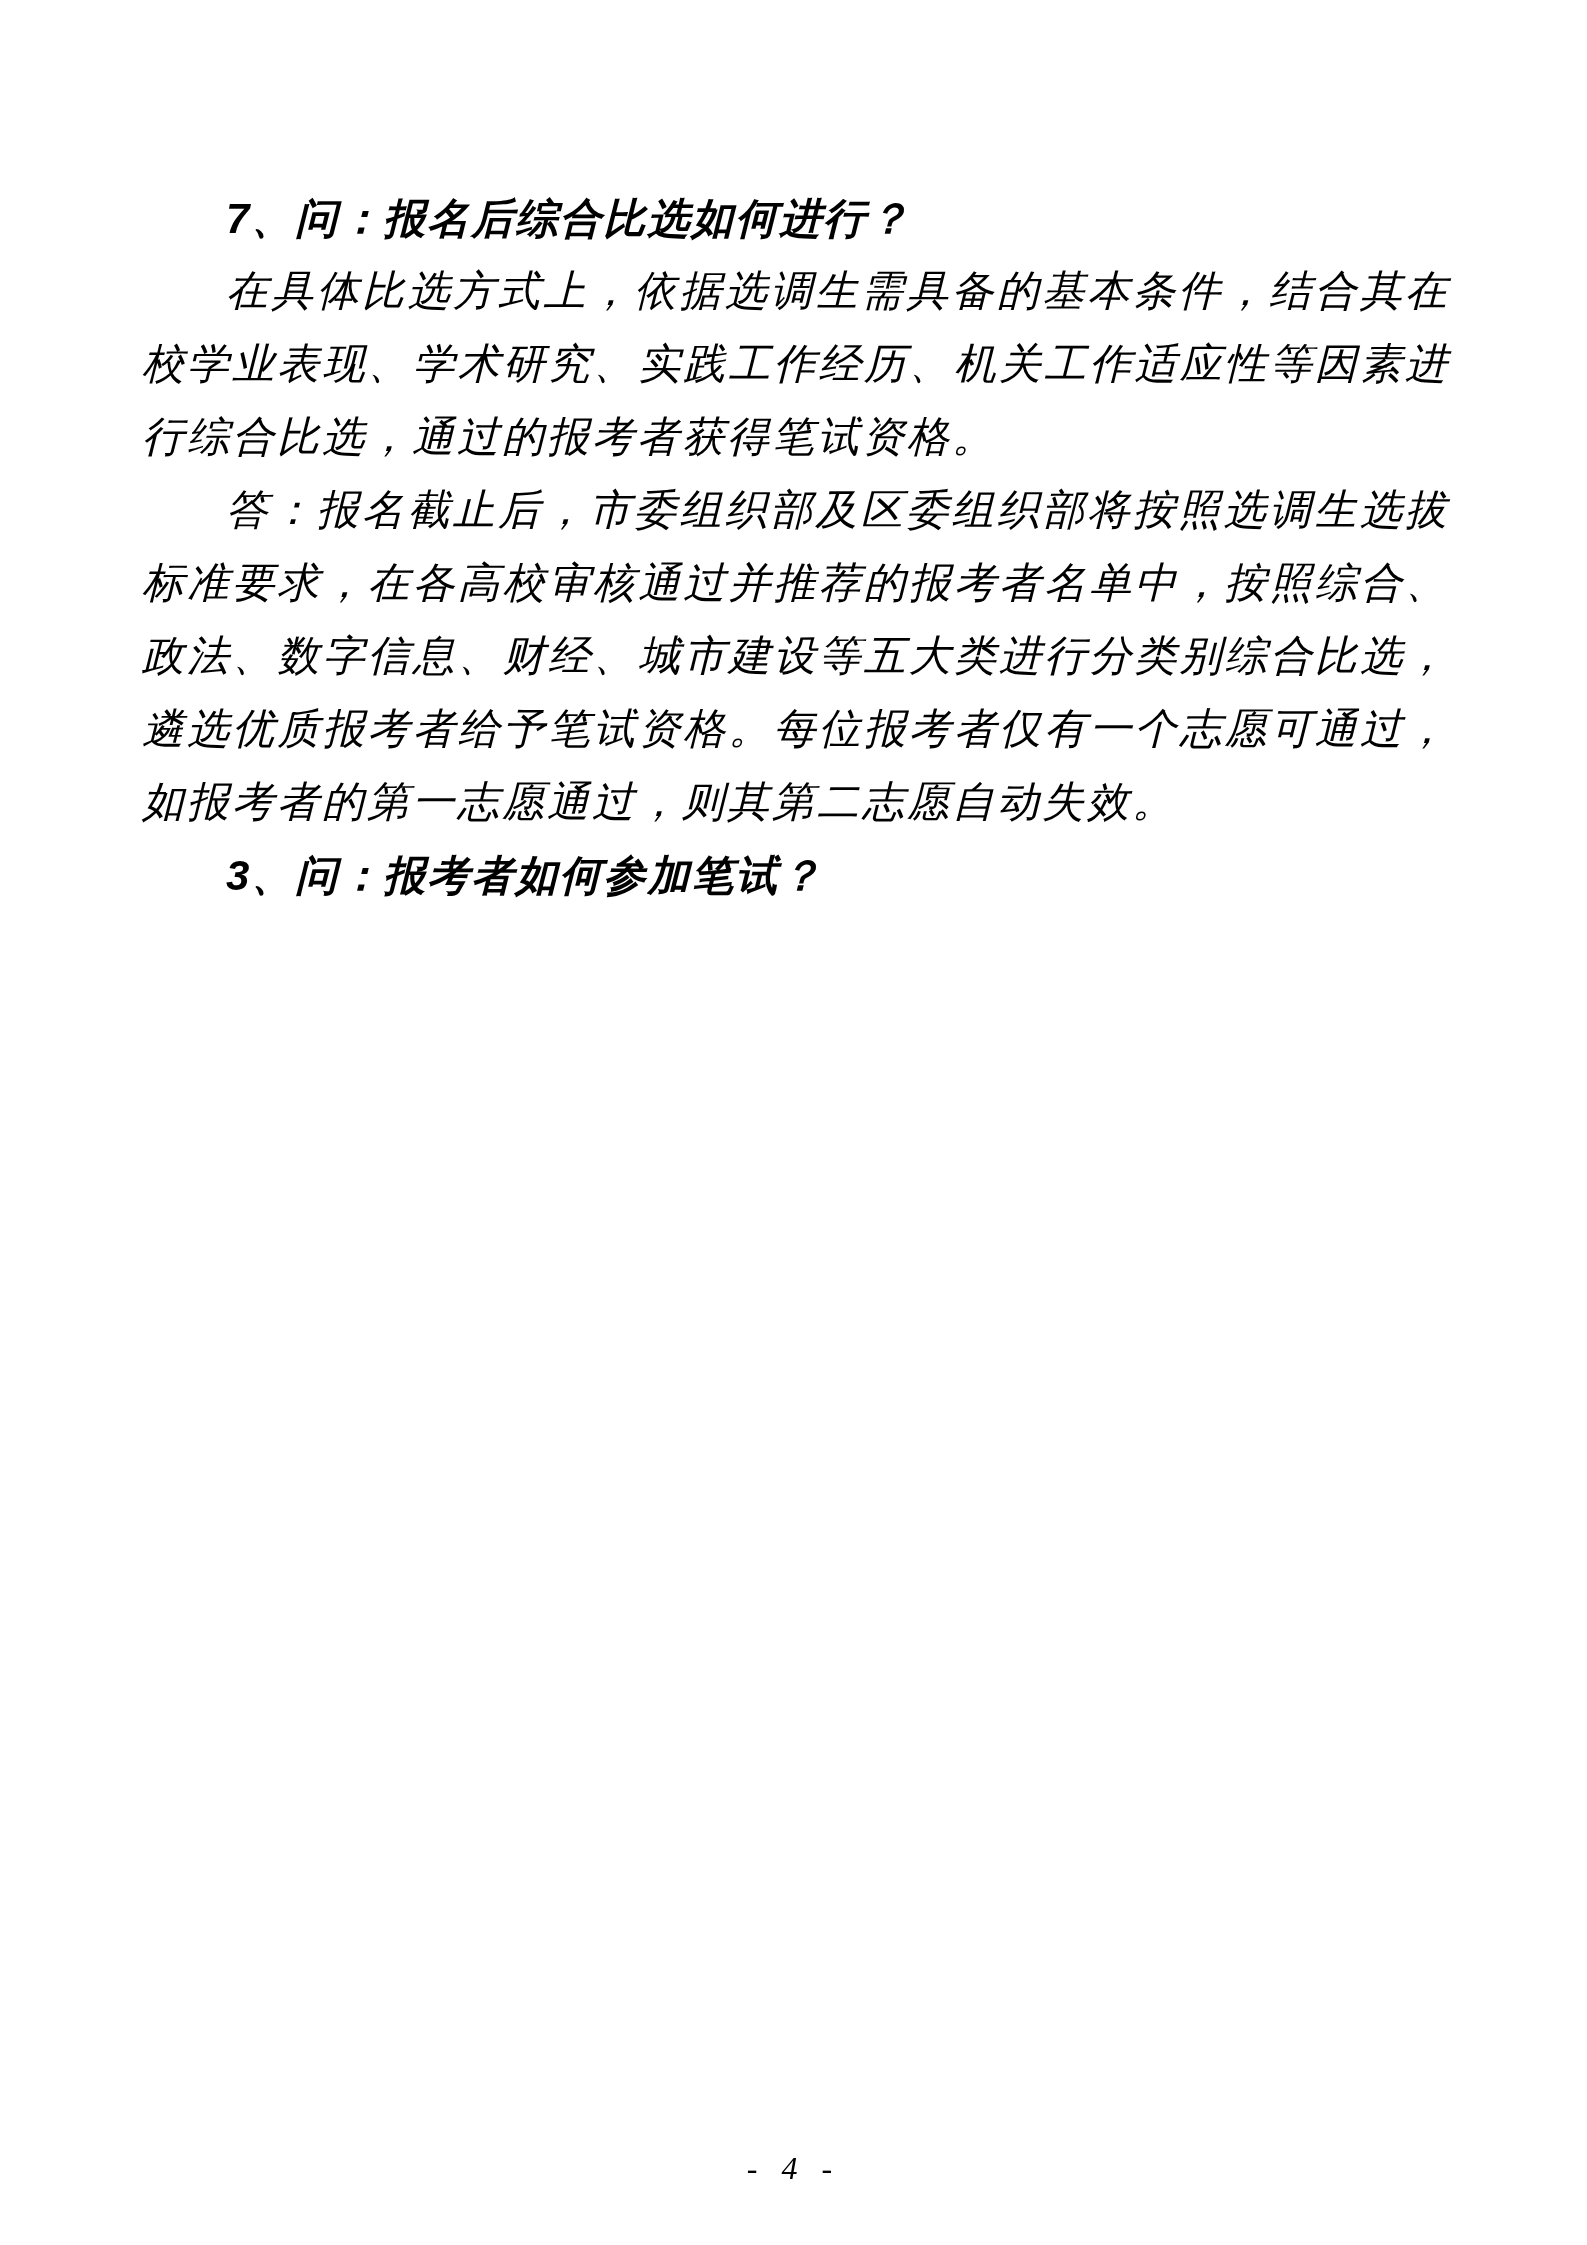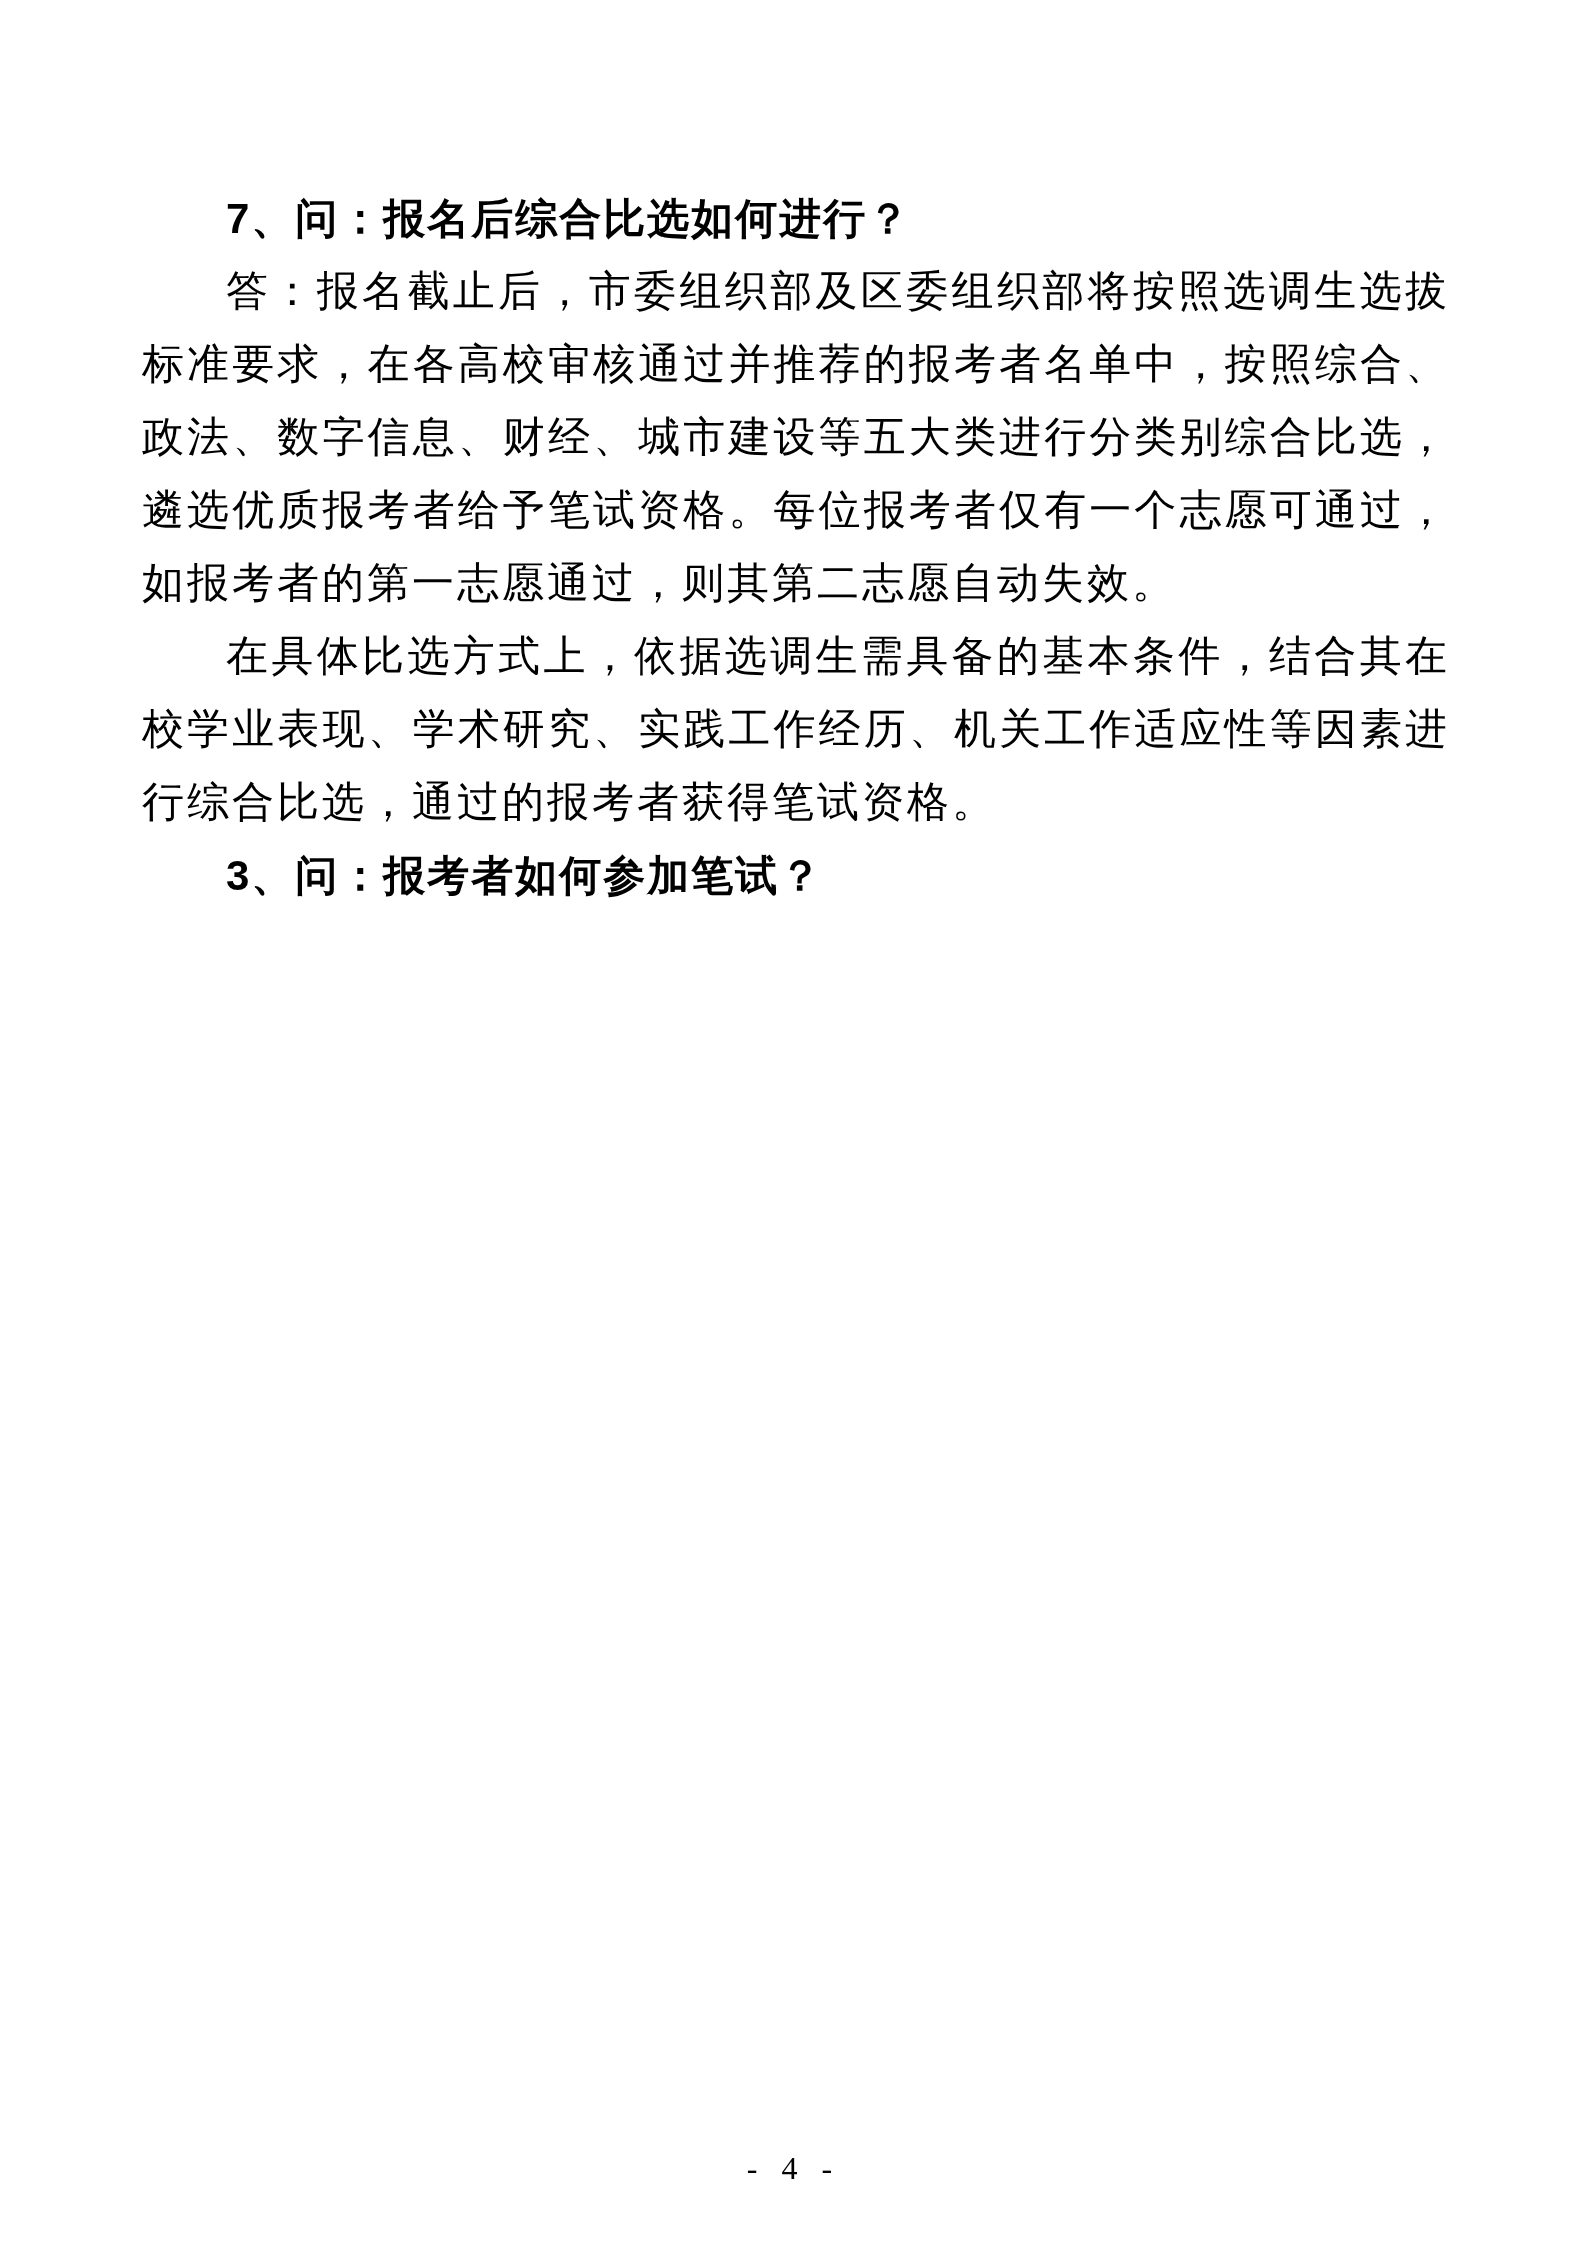--- a/index.html
+++ b/index.html
@@ -1,15 +1,15 @@
 <!DOCTYPE html>
 <html><head>
 <meta charset="utf-8">
 <style>
-  * { box-sizing: border-box; }
+  * { box-sizing: border-box; font-style: italic; }
   html, body { margin: 0; padding: 0; }
   body {
     width: 1587px;
     height: 2245px;
     position: relative;
     background: #ffffff;
     color: #000000;
     font-family: "Liberation Serif", "DejaVu Serif", serif;
     overflow: hidden;
   }
@@ -42,18 +42,18 @@
     font-size: 32px;
     letter-spacing: 8px;
     color: #000000;
   }
 </style>
 </head>
 <body>
 
 <div class="doc-content">
   <p class="para heading">7、问：报名后综合比选如何进行？</p>
+  <p class="para">在具体比选方式上，依据选调生需具备的基本条件，结合其在校学业表现、学术研究、实践工作经历、机关工作适应性等因素进行综合比选，通过的报考者获得笔试资格。</p>
   <p class="para">答：报名截止后，市委组织部及区委组织部将按照选调生选拔标准要求，在各高校审核通过并推荐的报考者名单中，按照综合、政法、数字信息、财经、城市建设等五大类进行分类别综合比选，遴选优质报考者给予笔试资格。每位报考者仅有一个志愿可通过，如报考者的第一志愿通过，则其第二志愿自动失效。</p>
-  <p class="para">在具体比选方式上，依据选调生需具备的基本条件，结合其在校学业表现、学术研究、实践工作经历、机关工作适应性等因素进行综合比选，通过的报考者获得笔试资格。</p>
   <p class="para heading">3、问：报考者如何参加笔试？</p>
 </div>
 
 <div class="page-footer">- 4 -</div>
 
 </body></html>

